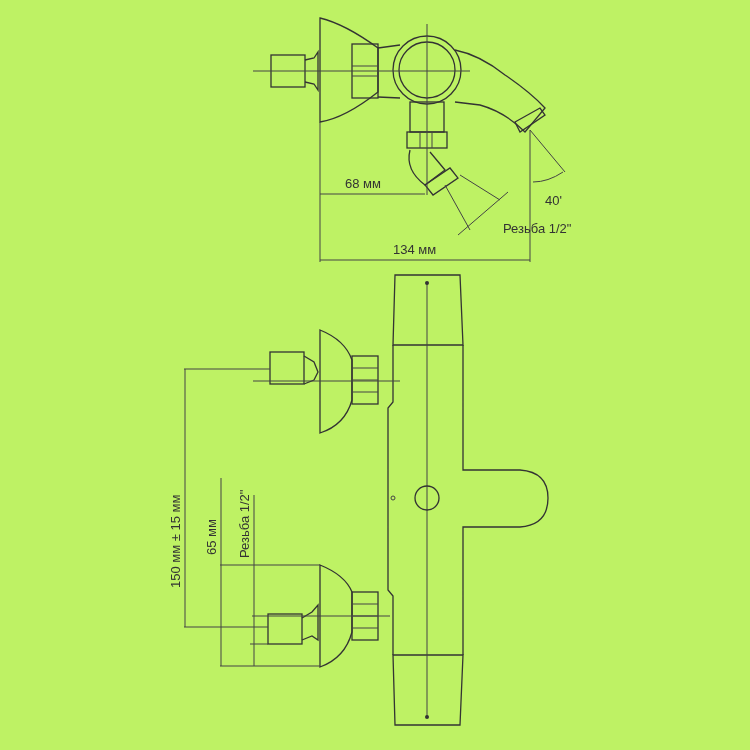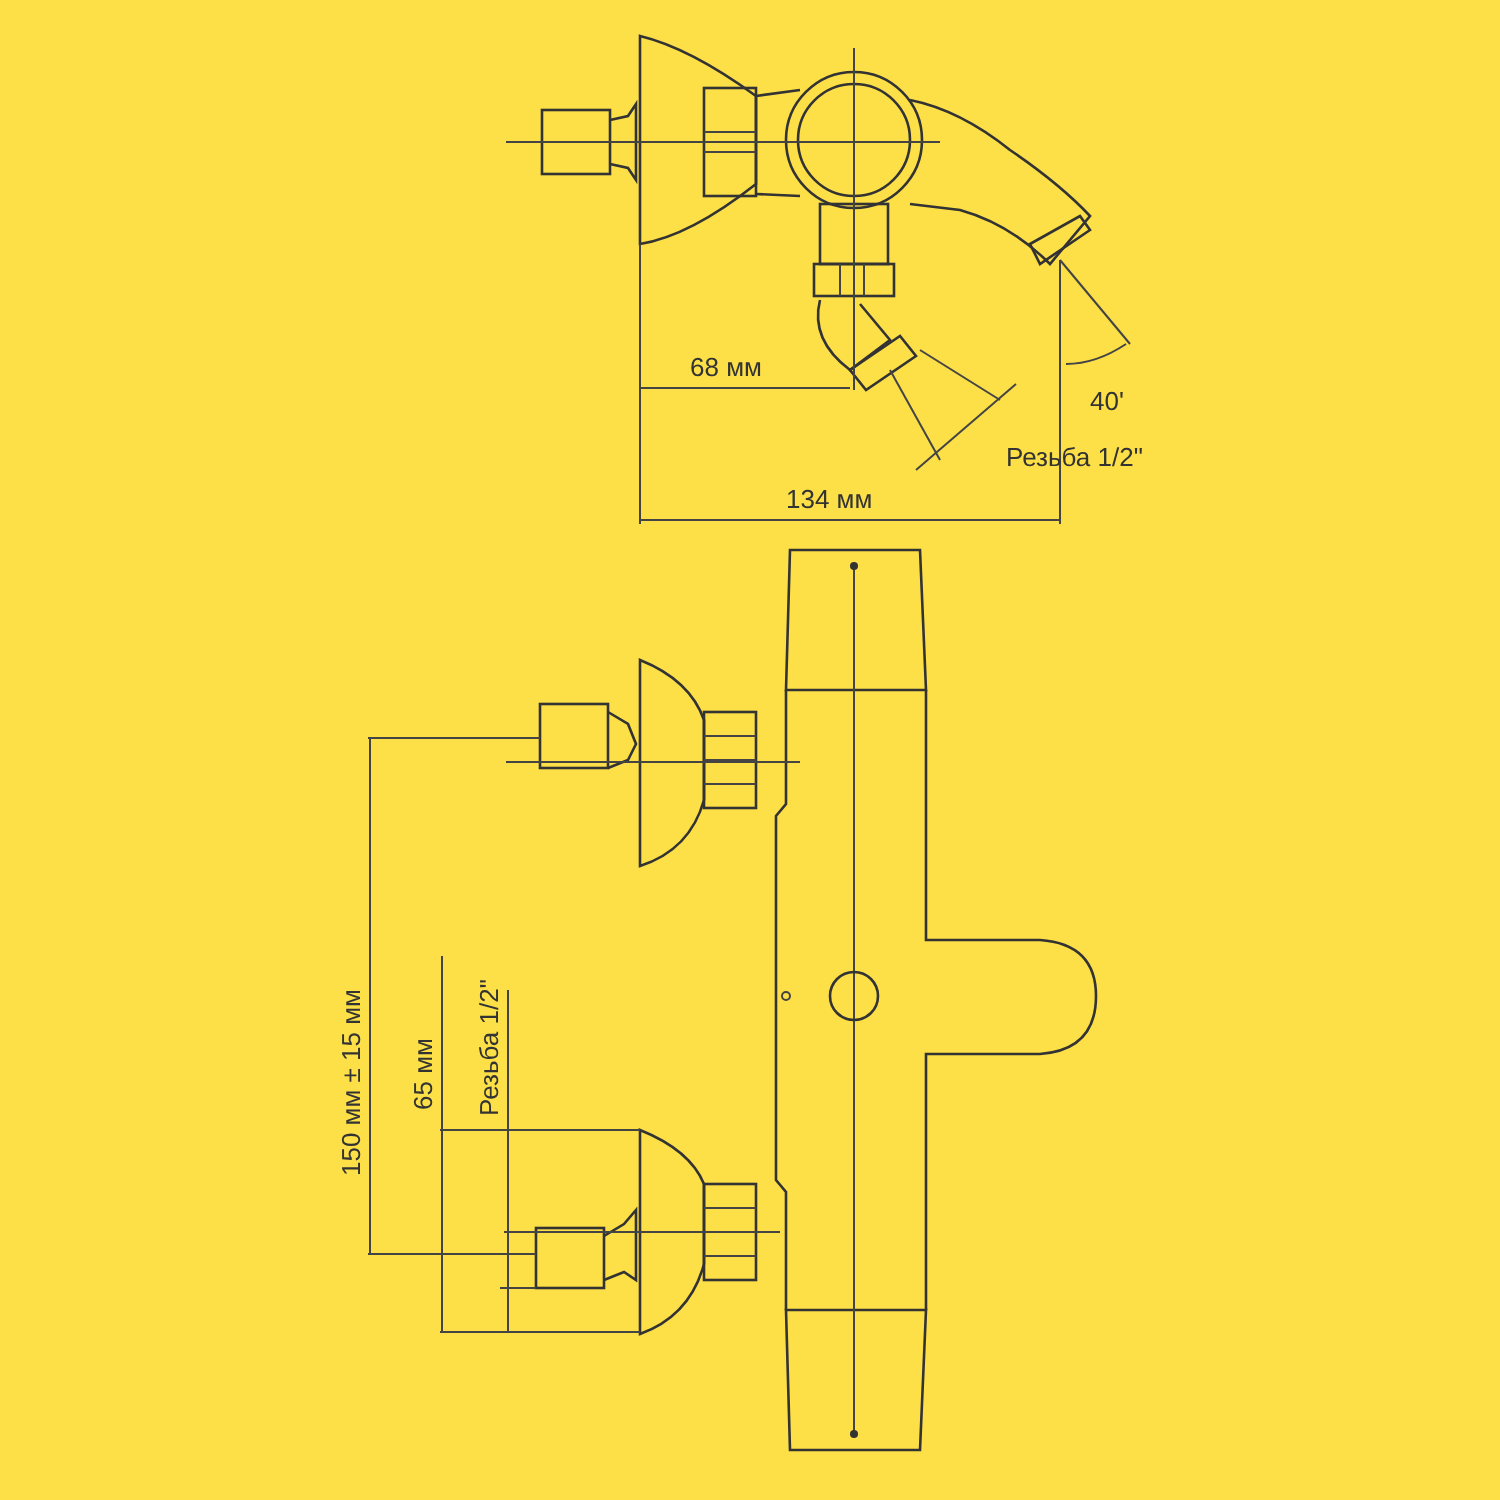--- a/index.html
+++ b/index.html
@@ -1,16 +1,16 @@
 <!DOCTYPE html>
 <html><head>
 <meta charset="utf-8">
 <style>
 html,body{margin:0;padding:0;background:#fff;}
-#canvas{position:relative;width:750px;height:750px;overflow:hidden;background:#fde047;}
+#canvas{position:relative;width:750px;height:750px;overflow:hidden;background:#bef264;}
 svg{position:absolute;left:0;top:0;}
 .ln{stroke:#333;stroke-width:1.3;fill:none;}
 .thin{stroke:#444;stroke-width:1;fill:none;}
 .lbl{font-family:"Liberation Sans",sans-serif;font-size:13px;fill:#333;}
 </style>
 </head>
 <body>
 
 <div id="canvas">
 <svg width="750" height="750" viewBox="0 0 750 750">

